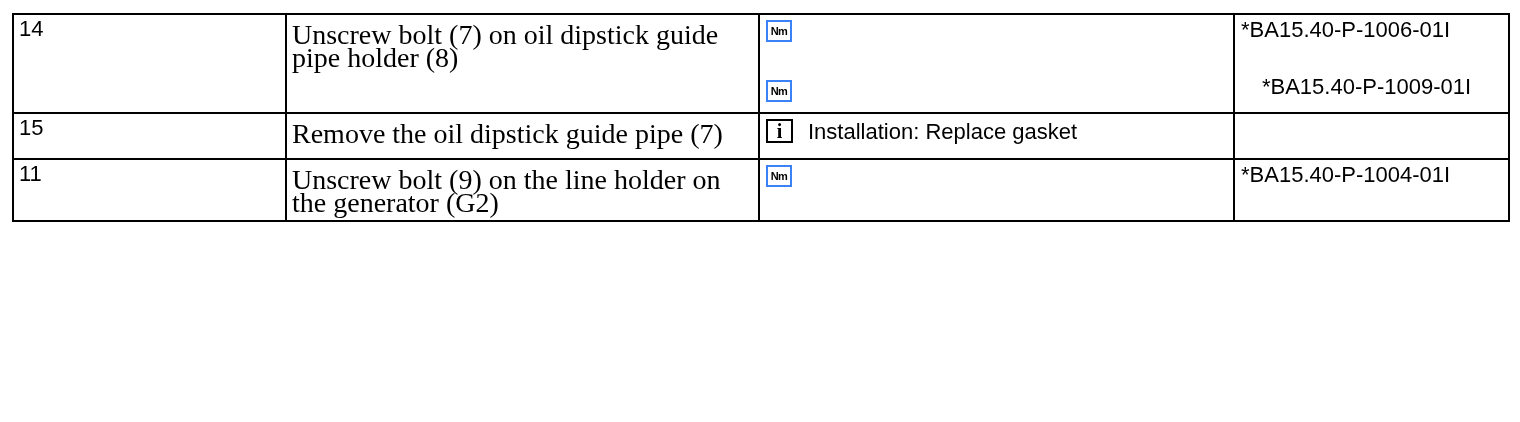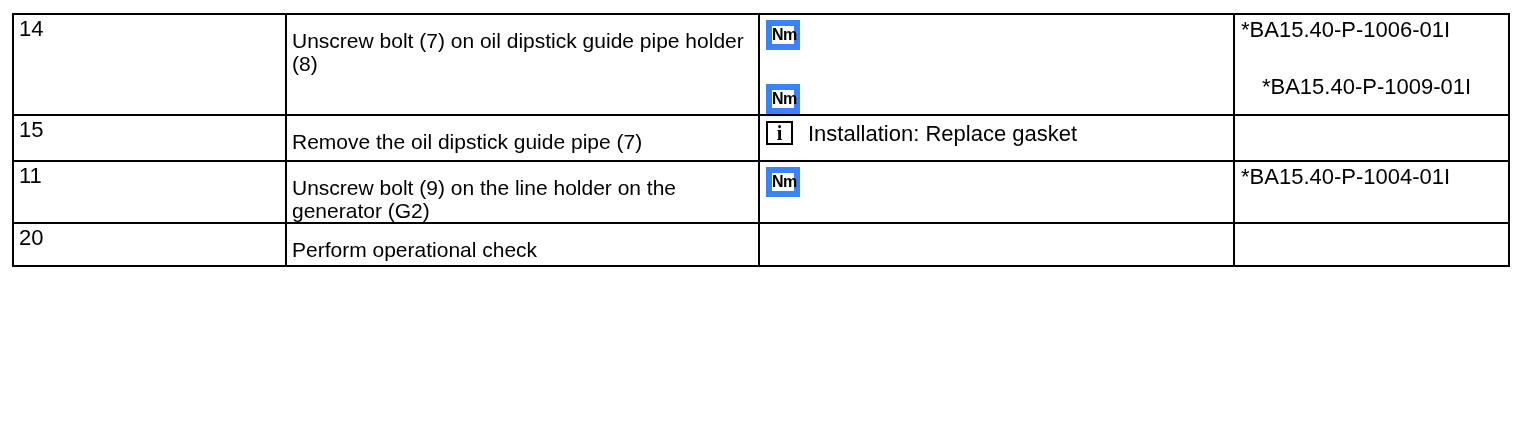--- a/index.html
+++ b/index.html
@@ -29,46 +29,47 @@
     vertical-align: top;
     overflow: hidden;
     padding: 0;
   }
   td.c-step {
     padding: 2px 4px 0 5px;
     font-size: 22px;
     line-height: 24px;
   }
   td.c-desc {
-    padding: 14px 6px 0 5px;
-    font-size: 21px;
+    padding: 8px 6px 0 5px;
+    font-size: 28px;
     line-height: 23px;
+    font-family: Liberation Serif, serif;
   }
   td.c-notes {
     padding: 4px 4px 0 6px;
     font-size: 22px;
     line-height: 27px;
   }
   td.c-ref {
     padding: 3px 16px 0 6px;
     font-size: 22px;
     line-height: 24px;
   }
   .note-entry + .note-entry { margin-top: 33px; }
   .ref-line + .ref-line { margin-top: 33px; text-align: center; }
   .ref-line { white-space: nowrap; }
   .nm-box {
     display: inline-block;
     width: 22px;
     height: 18px;
-    border: 6px solid #3b82f6;
+    border: 2px solid #3b82f6;
     font-weight: bold;
-    font-size: 16px;
+    font-size: 11px;
     line-height: 18px;
-    text-align: right;
+    text-align: center;
     letter-spacing: -0.5px;
     vertical-align: top;
     margin-top: 1px;
   }
   .info-box {
     display: inline-block;
     width: 23px;
     height: 20px;
     border: 2px solid #000000;
     font-family: "Liberation Serif", serif;
@@ -118,20 +119,14 @@
       <tr style="height: 62px;">
         <td class="c-step">11</td>
         <td class="c-desc">Unscrew bolt (9) on the line holder on the generator (G2)</td>
         <td class="c-notes">
           <div class="note-entry"><span class="nm-box">Nm</span></div>
         </td>
         <td class="c-ref">
           <div class="ref-line">*BA15.40-P-1004-01I</div>
         </td>
       </tr>
-      <tr style="height: 43px;">
-        <td class="c-step">20</td>
-        <td class="c-desc">Perform operational check</td>
-        <td class="c-notes"></td>
-        <td class="c-ref"></td>
-      </tr>
     </tbody>
 </table>
 
 </body></html>

